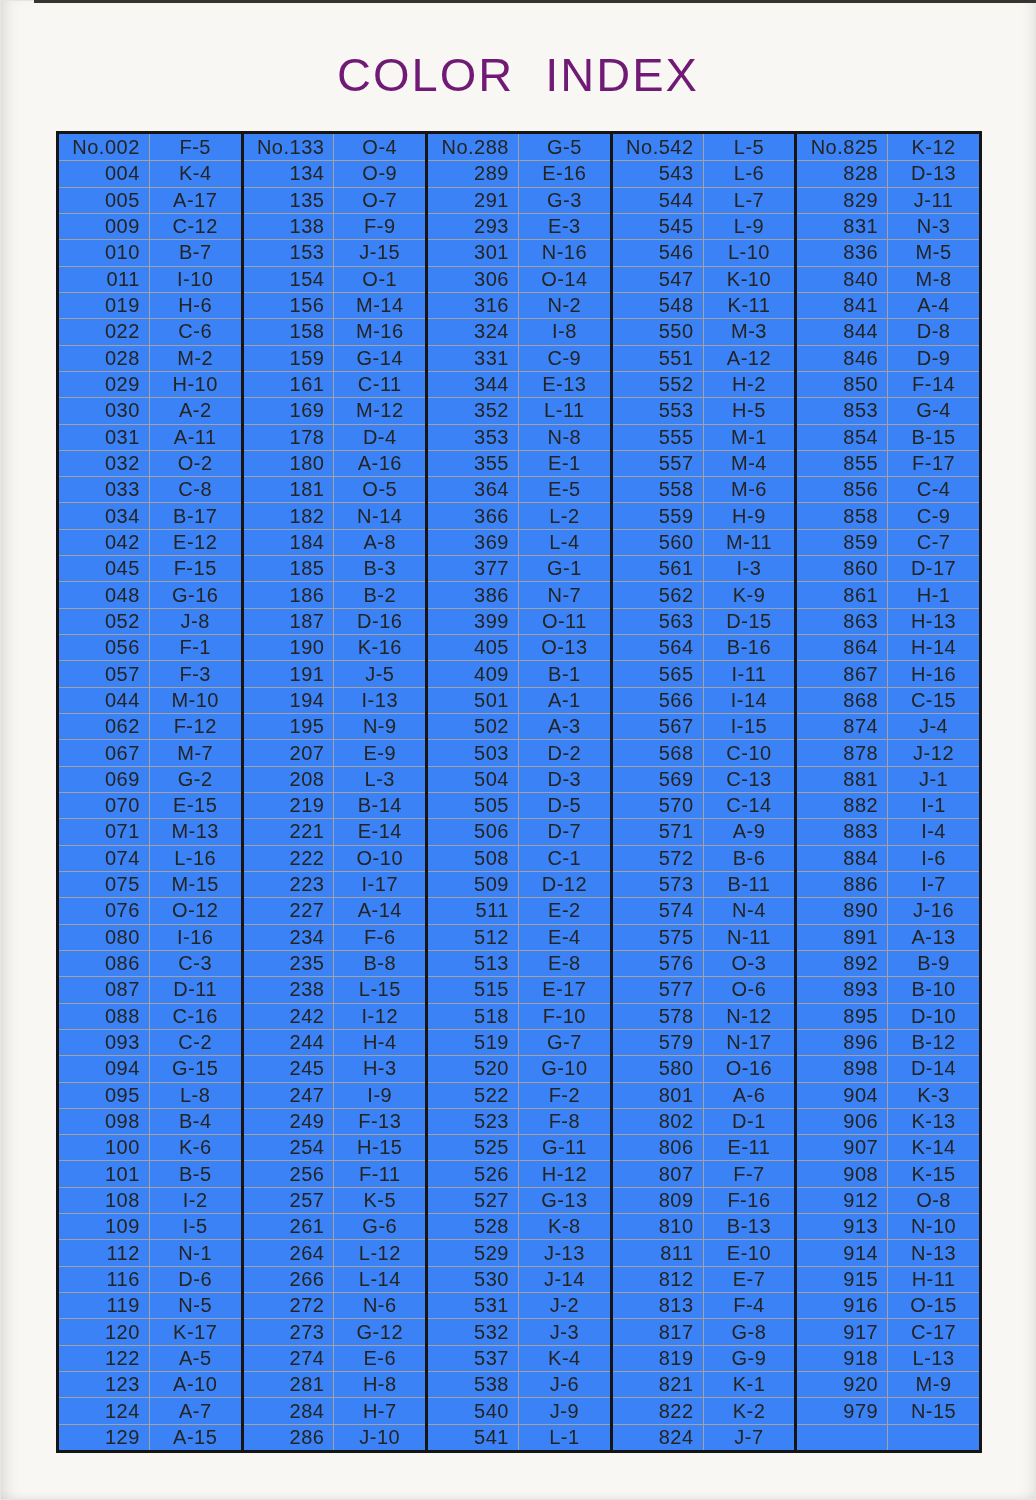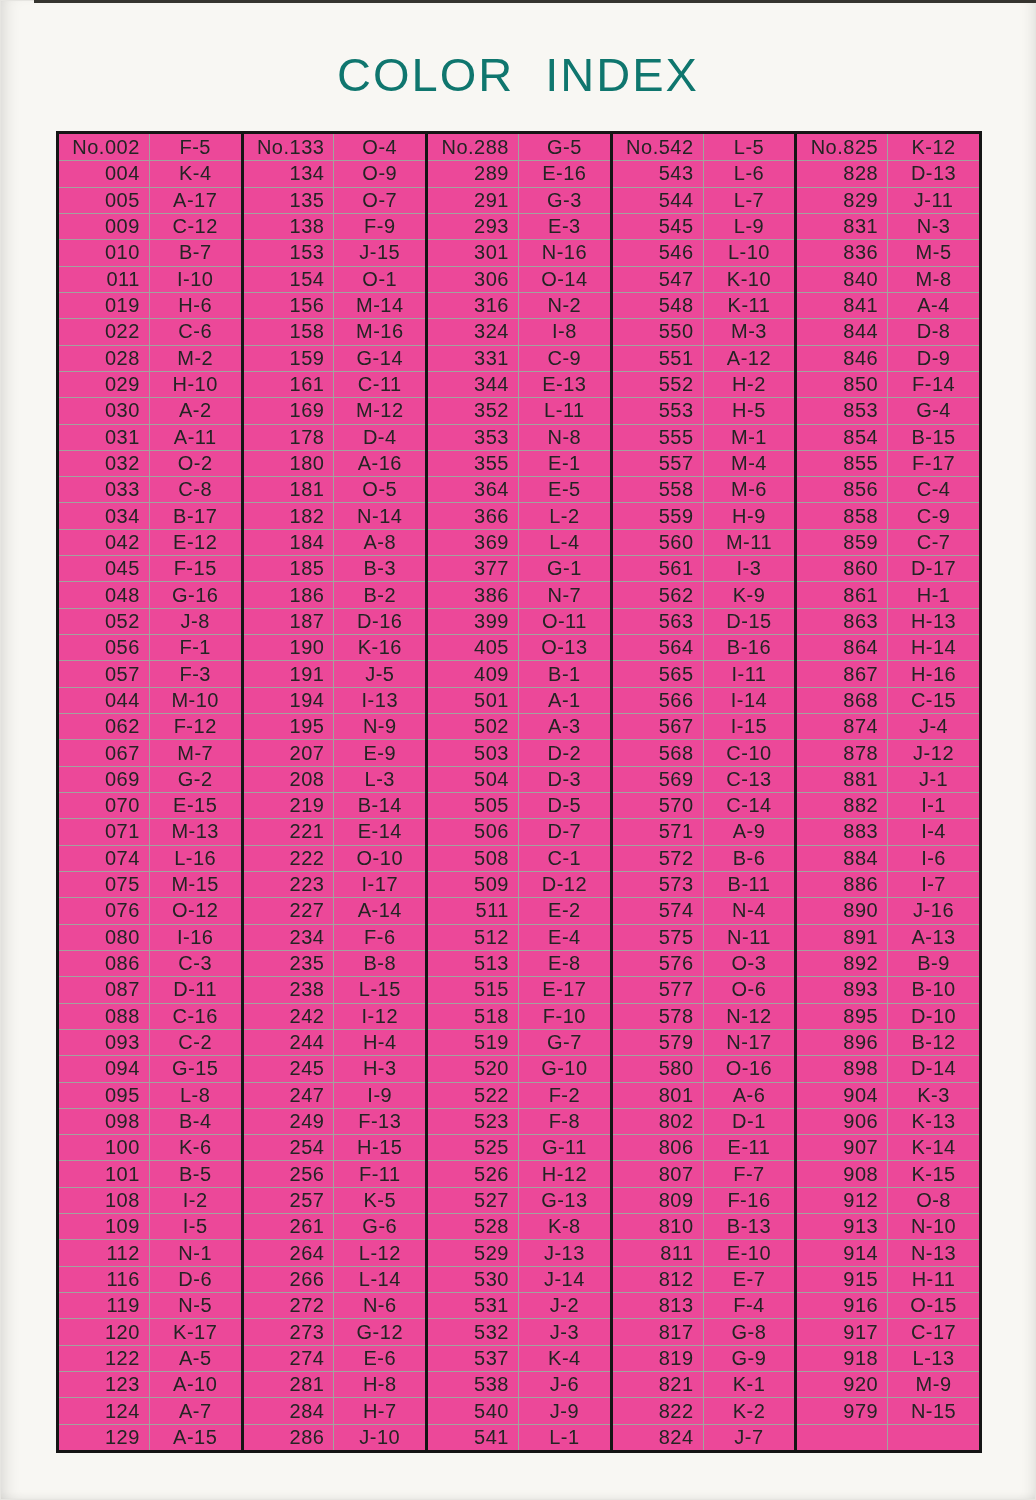--- a/index.html
+++ b/index.html
@@ -17,31 +17,31 @@
   }
   .scan-top-edge {
     position:absolute; top:0; left:34px; right:0; height:3px;
     background:#35342f;
   }
   .title {
     position:absolute; top:47px; left:0; width:100%;
     text-align:center;
     font-size:47px; font-weight:400;
     letter-spacing:2px; word-spacing:16px;
-    color:#0f766e;
+    color:#701a75;
   }
   .speck {
     position:absolute; left:84px; top:327px; width:9px; height:7px;
     background:#c9c389; border-radius:50%; opacity:0.75;
   }
   .color-table {
     position:absolute; left:56px; top:131px;
     width:926px; height:1322px;
     border:3px solid #151515;
-    background:#ec4899;
+    background:#3b82f6;
     display:flex;
     box-sizing:border-box;
   }
   .colgroup {
     flex:1 1 0;
     display:grid;
     grid-template-rows:repeat(50, 1fr);
     min-width:0;
   }
   .colgroup + .colgroup { border-left:3px solid #151515; }

